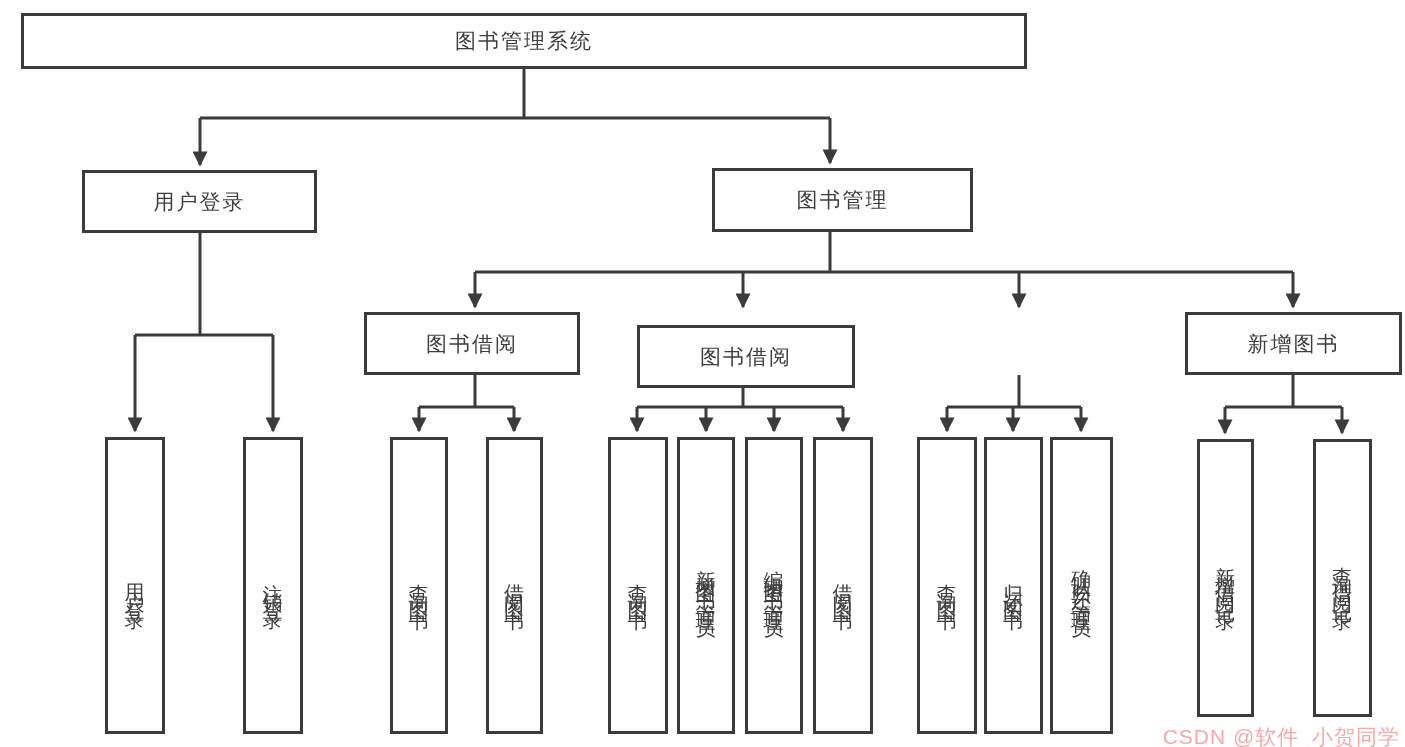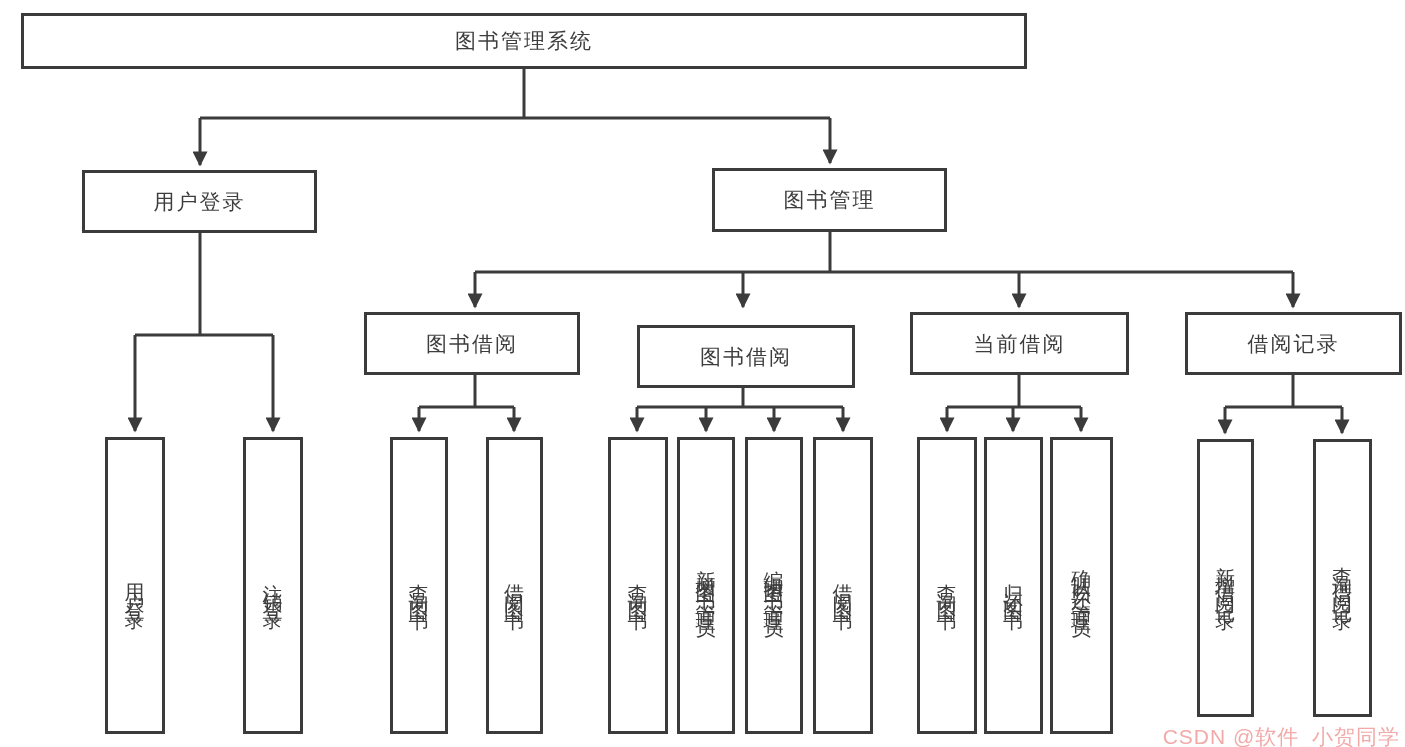--- a/index.html
+++ b/index.html
@@ -87,35 +87,32 @@
     <path d="M1342,407 V433" marker-end="url(#arrow)"></path>
   </svg>
 
   <div class="box h root" style="left:21px;top:13px;width:1006px;height:56px;">
     <span>图书管理系统</span>
   </div>
 
   <div class="box h" style="left:82px;top:170px;width:235px;height:63px;">
     <span>用户登录</span>
   </div>
-  <div class="box h" style="left:712px;top:168px;width:235px;height:64px;justify-content:center;">
+  <div class="box h" style="left:712px;top:168px;width:261px;height:64px;justify-content:center;">
     <span>图书管理</span>
   </div>
 
   <div class="box h" style="left:364px;top:312px;width:216px;height:63px;">
     <span>图书借阅</span>
   </div>
   <div class="box h" style="left:637px;top:312px;width:218px;height:63px;margin-top:13px;">
     <span>图书借阅</span>
   </div>
-  <div class="box h" style="left:910px;top:312px;width:219px;height:63px;">
-    <span>当前借阅</span>
-  </div>
   <div class="box h" style="left:1185px;top:312px;width:217px;height:63px;">
-    <span>借阅记录</span>
+    <span>新增图书</span>
   </div>
 
   <div class="box v" style="left:105px;top:437px;width:60px;height:297px;">
     <span>用户登录</span>
   </div>
   <div class="box v" style="left:243px;top:437px;width:60px;height:297px;">
     <span>注销登录</span>
   </div>
 
   <div class="box v" style="left:390px;top:437px;width:58px;height:297px;">

